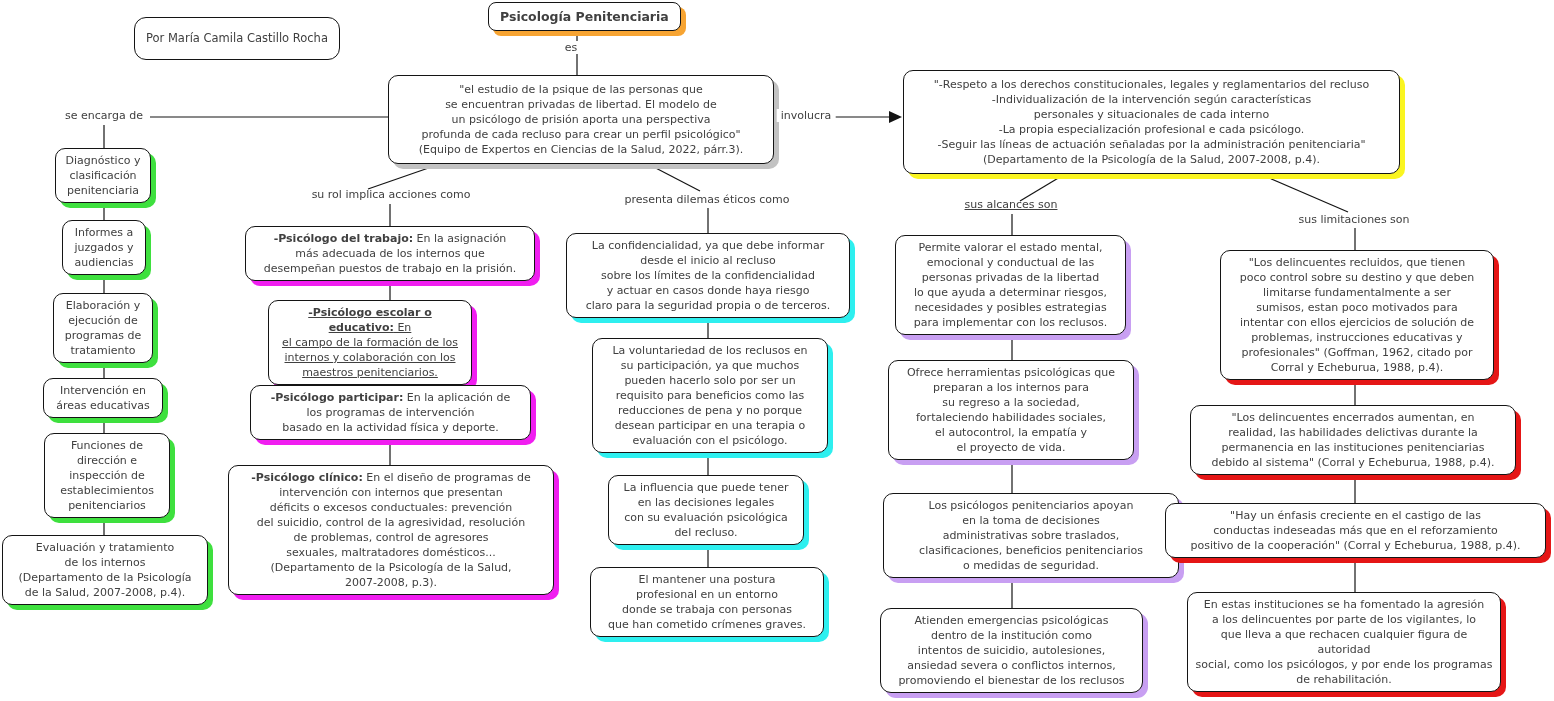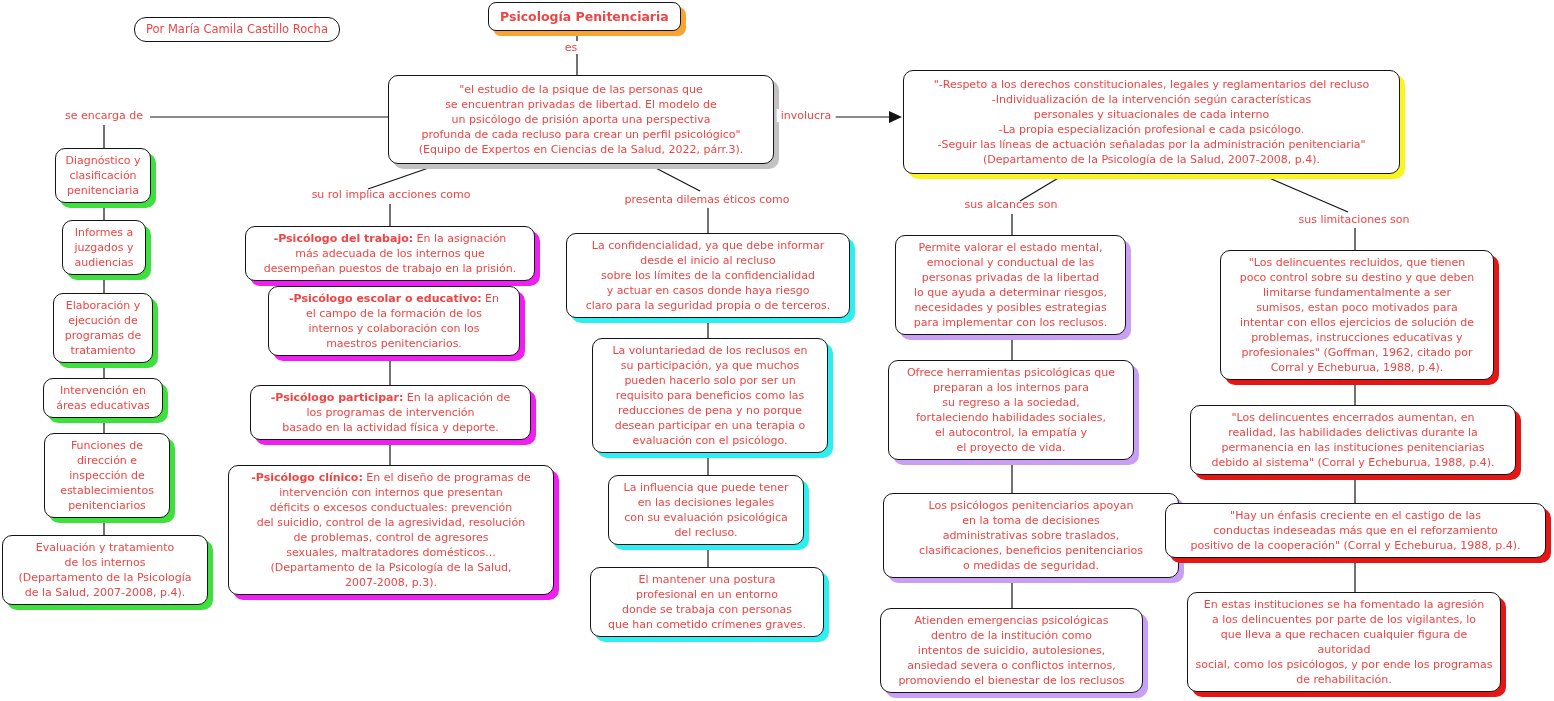--- a/index.html
+++ b/index.html
@@ -1,25 +1,25 @@
 <!DOCTYPE html>
 <html><head>
 <meta charset="utf-8">
 <style>
   html,body { margin:0; padding:0; background:#fff; }
   .canvas { position:relative; width:1554px; height:701px; background:#ffffff; overflow:hidden;
-            font-family:"DejaVu Sans","Liberation Sans",sans-serif; color:#ef4444; }
+            font-family:"DejaVu Sans","Liberation Sans",sans-serif; color:#404040; }
   svg.wires { position:absolute; left:0; top:0; z-index:0; }
   .box { position:absolute; box-sizing:border-box; background:#ffffff; border:1.4px solid #141414;
          border-radius:10px; padding:4px 5px; text-align:center; white-space:pre-line;
          font-size:11px; line-height:15px; z-index:1; }
   .box b { font-weight:bold; }
   .pad6 { padding:6px 8px; }
   .title-box { font-weight:bold; font-size:12.5px; border-radius:8px; padding:6px 11px; white-space:nowrap; }
-  .author-box { border-radius:12px; padding:4px 11px; white-space:nowrap; font-size:11.5px; }
+  .author-box { border-radius:12px; padding:13px 11px; white-space:nowrap; font-size:11.5px; }
   .label { position:absolute; transform:translateX(-50%); font-size:11px; z-index:2; white-space:nowrap; }
   .online { background:#ffffff; padding:0 4px; }
 </style>
 </head>
 <body>
 
 <div class="canvas">
 
   <svg class="wires" width="1554" height="701">
     <g stroke="#141414" stroke-width="1.2" fill="none">
@@ -51,21 +51,21 @@
 personales y situacionales de cada interno
 -La propia especialización profesional e cada psicólogo.
 -Seguir las líneas de actuación señaladas por la administración penitenciaria"
 (Departamento de la Psicología de la Salud, 2007-2008, p.4).</div>
 
   <div class="label online" style="left:571px;top:41px;">es</div>
   <div class="label" style="left:104px;top:109px;">se encarga de</div>
   <div class="label online" style="left:806px;top:109px;">involucra</div>
   <div class="label" style="left:391px;top:188px;">su rol implica acciones como</div>
   <div class="label" style="left:707px;top:193px;">presenta dilemas éticos como</div>
-  <div class="label" style="left:1011px;top:198px;">sus alcances son</div>
+  <div class="label" style="left:1011px;top:198px;text-decoration:underline;">sus alcances son</div>
   <div class="label" style="left:1354px;top:213px;">sus limitaciones son</div>
 
   <div class="box" style="left: 55px; top: 148px; width: 96px; box-shadow: rgb(62, 224, 62) 5px 5px 0px;">Diagnóstico y
 clasificación
 penitenciaria</div>
   <div class="box" style="left: 62px; top: 220px; width: 84px; box-shadow: rgb(62, 224, 62) 5px 5px 0px;">Informes a
 juzgados y
 audiencias</div>
   <div class="box" style="left: 53px; top: 293px; width: 100px; box-shadow: rgb(62, 224, 62) 5px 5px 0px;">Elaboración y
 ejecución de
@@ -79,21 +79,21 @@
 establecimientos
 penitenciarios</div>
   <div class="box" style="left: 2px; top: 535px; width: 206px; box-shadow: rgb(62, 224, 62) 5px 5px 0px;">Evaluación y tratamiento
 de los internos
 (Departamento de la Psicología
 de la Salud, 2007-2008, p.4).</div>
 
   <div class="box" style="left: 245px; top: 226px; width: 290px; box-shadow: rgb(240, 30, 240) 5px 5px 0px;"><b>-Psicólogo del trabajo:</b><span> En la asignación
 más adecuada de los internos que
 desempeñan puestos de trabajo en la prisión.</span></div>
-  <div class="box" style="left: 268px; top: 286px; width: 252px; box-shadow: rgb(240, 30, 240) 5px 5px 0px;"><b>-Psicólogo escolar o educativo:</b><span> En
+  <div class="box" style="left: 268px; top: 300px; width: 204px; box-shadow: rgb(240, 30, 240) 5px 5px 0px; text-decoration: underline;"><b>-Psicólogo escolar o educativo:</b><span> En
 el campo de la formación de los
 internos y colaboración con los
 maestros penitenciarios.</span></div>
   <div class="box" style="left: 250px; top: 385px; width: 281px; box-shadow: rgb(240, 30, 240) 5px 5px 0px;"><b>-Psicólogo participar:</b><span> En la aplicación de
 los programas de intervención
 basado en la actividad física y deporte.</span></div>
   <div class="box" style="left: 228px; top: 465px; width: 326px; box-shadow: rgb(240, 30, 240) 5px 5px 0px;"><b>-Psicólogo clínico:</b><span> En el diseño de programas de
 intervención con internos que presentan
 déficits o excesos conductuales: prevención
 del suicidio, control de la agresividad, resolución

